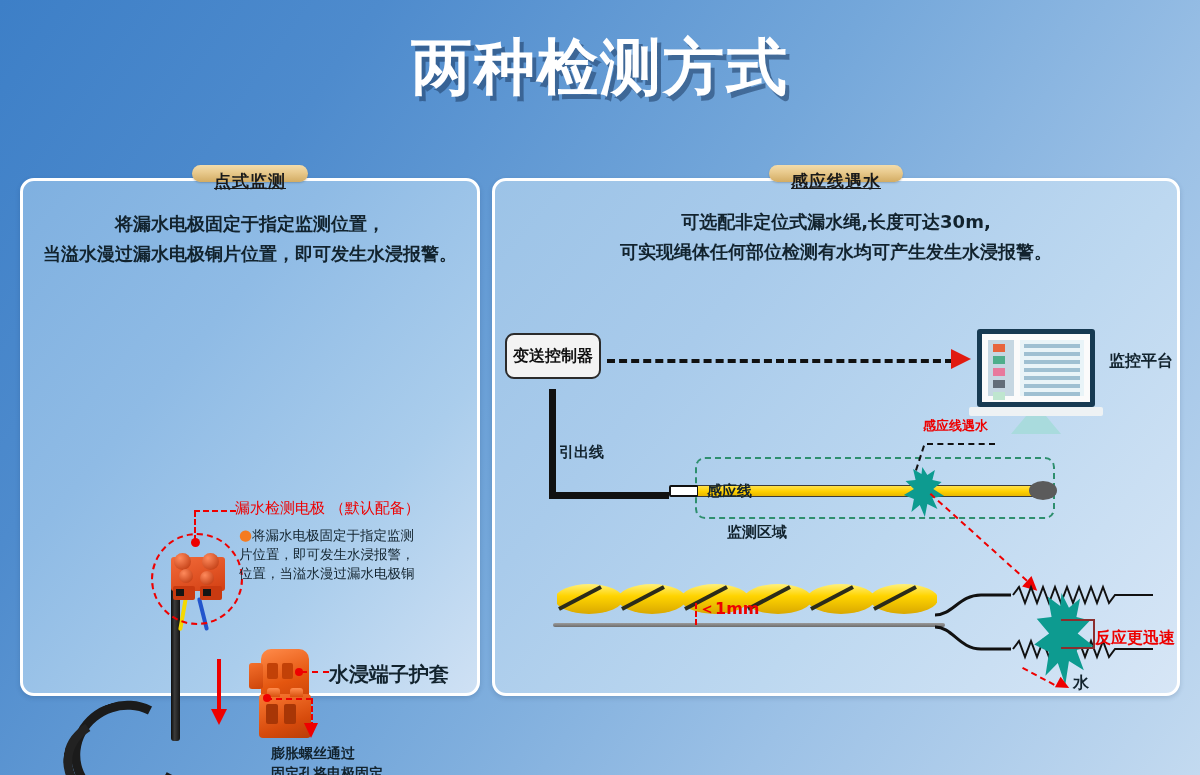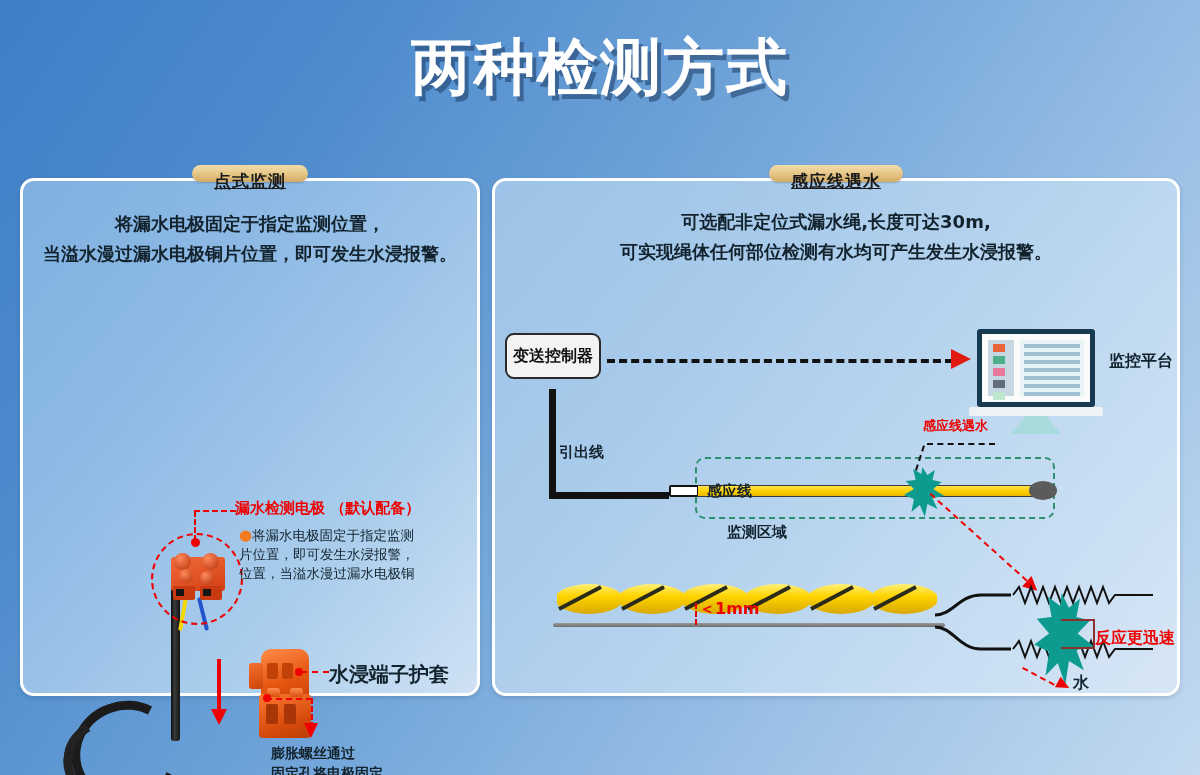--- a/index.html
+++ b/index.html
@@ -74,21 +74,21 @@
 
   
   #lead-dot { position:absolute; left:168px; top:357px; width:9px; height:9px;
     background:#ee0000; border-radius:50%; }
   #lead-v { position:absolute; left:171px; top:330px; width:0; height:30px;
     border-left:2px dashed #ee0000; }
   #lead-h { position:absolute; left:171px; top:329px; width:42px; height:0;
     border-top:2px dashed #ee0000; }
 
   #label-electrode { position:absolute; left:212px; top:318px; font-size:15px;
-    font-weight:bold; color:#ee0000; white-space:nowrap; }
+    font-weight:normal; color:#ee0000; white-space:nowrap; }
   #electrode-note { position:absolute; left:216px; top:345px; width:224px;
     font-size:13.5px; line-height:19px; color:#12232e; }
   #electrode-note .bullet { color:#f57b20; font-size:15px; }
   #electrode-note .hi { color:#ee0000; font-weight:bold; }
 
   
   #wire-y { position:absolute; left:158px; top:416px; width:4px; height:34px;
     background:#f5d900; border-radius:2px; transform:rotate(10deg); }
   #wire-b { position:absolute; left:178px; top:416px; width:4px; height:34px;
     background:#2255cc; border-radius:2px; transform:rotate(-14deg); }

